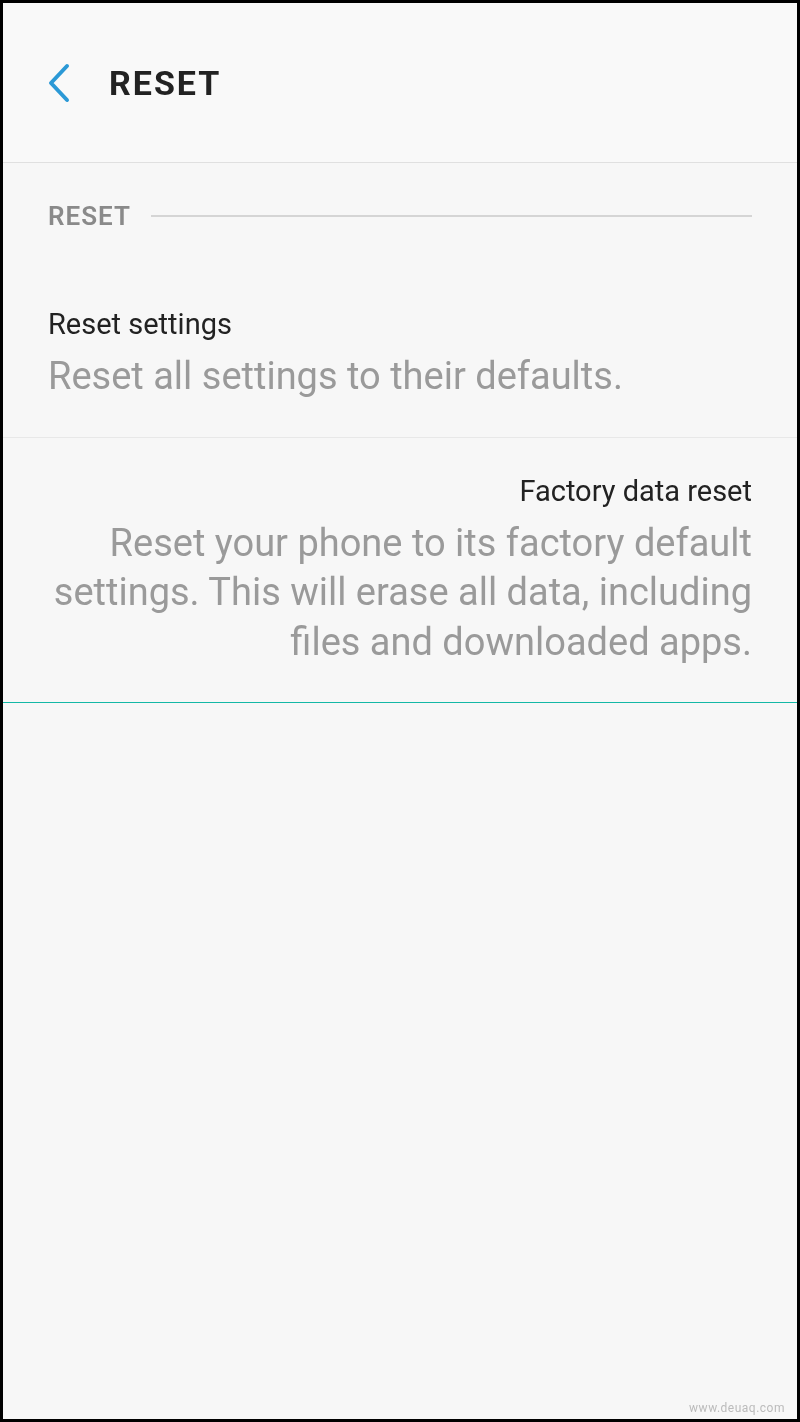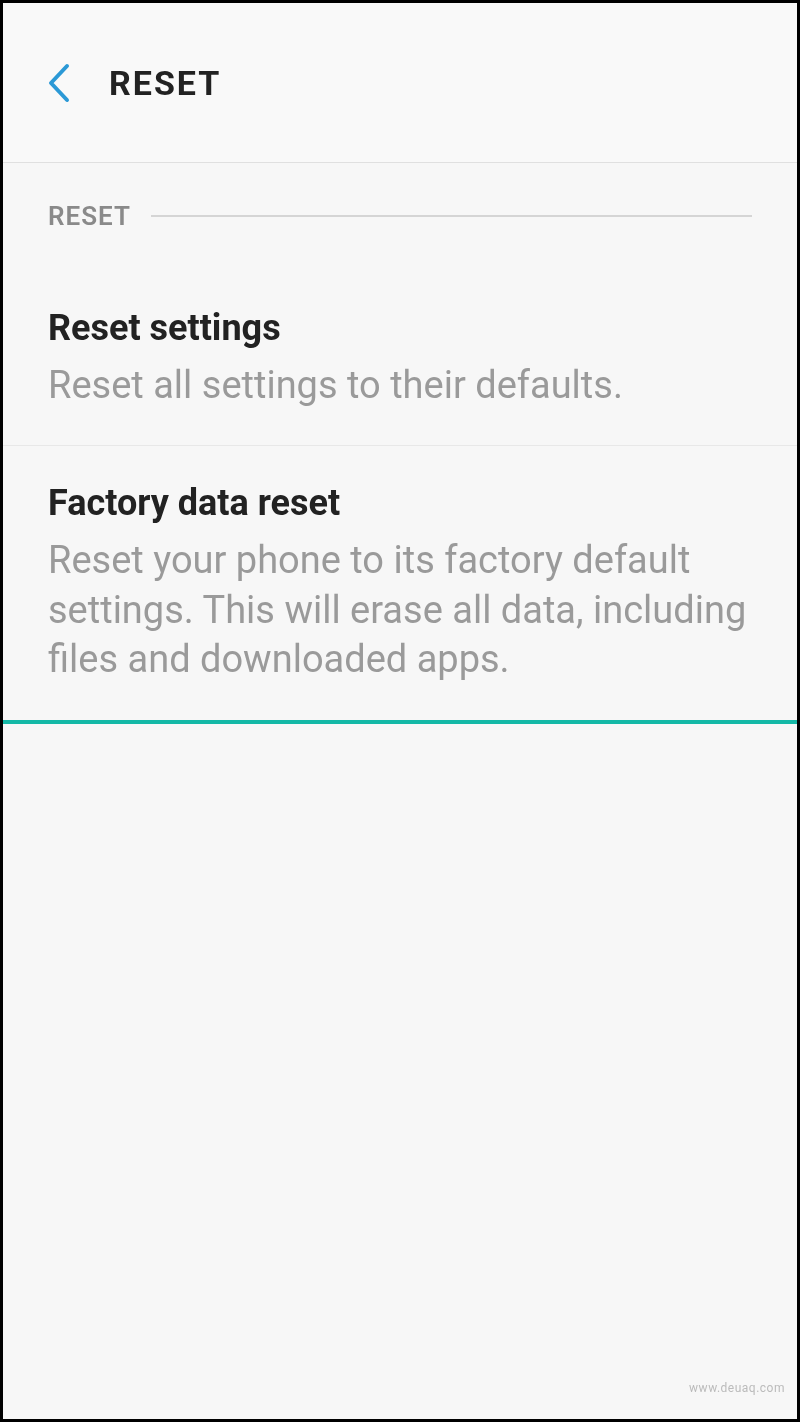--- a/index.html
+++ b/index.html
@@ -57,46 +57,47 @@
     .list {
       padding-top: 40px;
     }
     .list-item {
       padding: 35px 45px;
       border-bottom: 1px solid #e8e8e8;
       cursor: pointer;
       position: relative;
     }
     .list-item:last-child {
-      border-bottom: 4px solid #14b8a6;
+      border-bottom: 1px solid #14b8a6;
+      text-align: right;
     }
     .item-title {
-      font-size: 36px;
-      font-weight: 700;
+      font-size: 29px;
+      font-weight: 400;
       color: #222;
       margin-bottom: 10px;
       line-height: 1.25;
     }
     .item-desc {
       font-size: 38px;
       font-weight: 400;
       color: #9a9a9a;
       line-height: 1.3;
     }
     .arrow-annotation {
       position: absolute;
       left: 435px;
       top: 24px;
       width: 130px;
       height: 70px;
       pointer-events: none;
     }
     .watermark {
       position: absolute;
-      bottom: 24px;
+      bottom: 4px;
       right: 12px;
       font-size: 12px;
       color: #bbb;
       letter-spacing: 0.5px;
     }
   </style>
 </head>
 <body>
 
 <div class="header">

